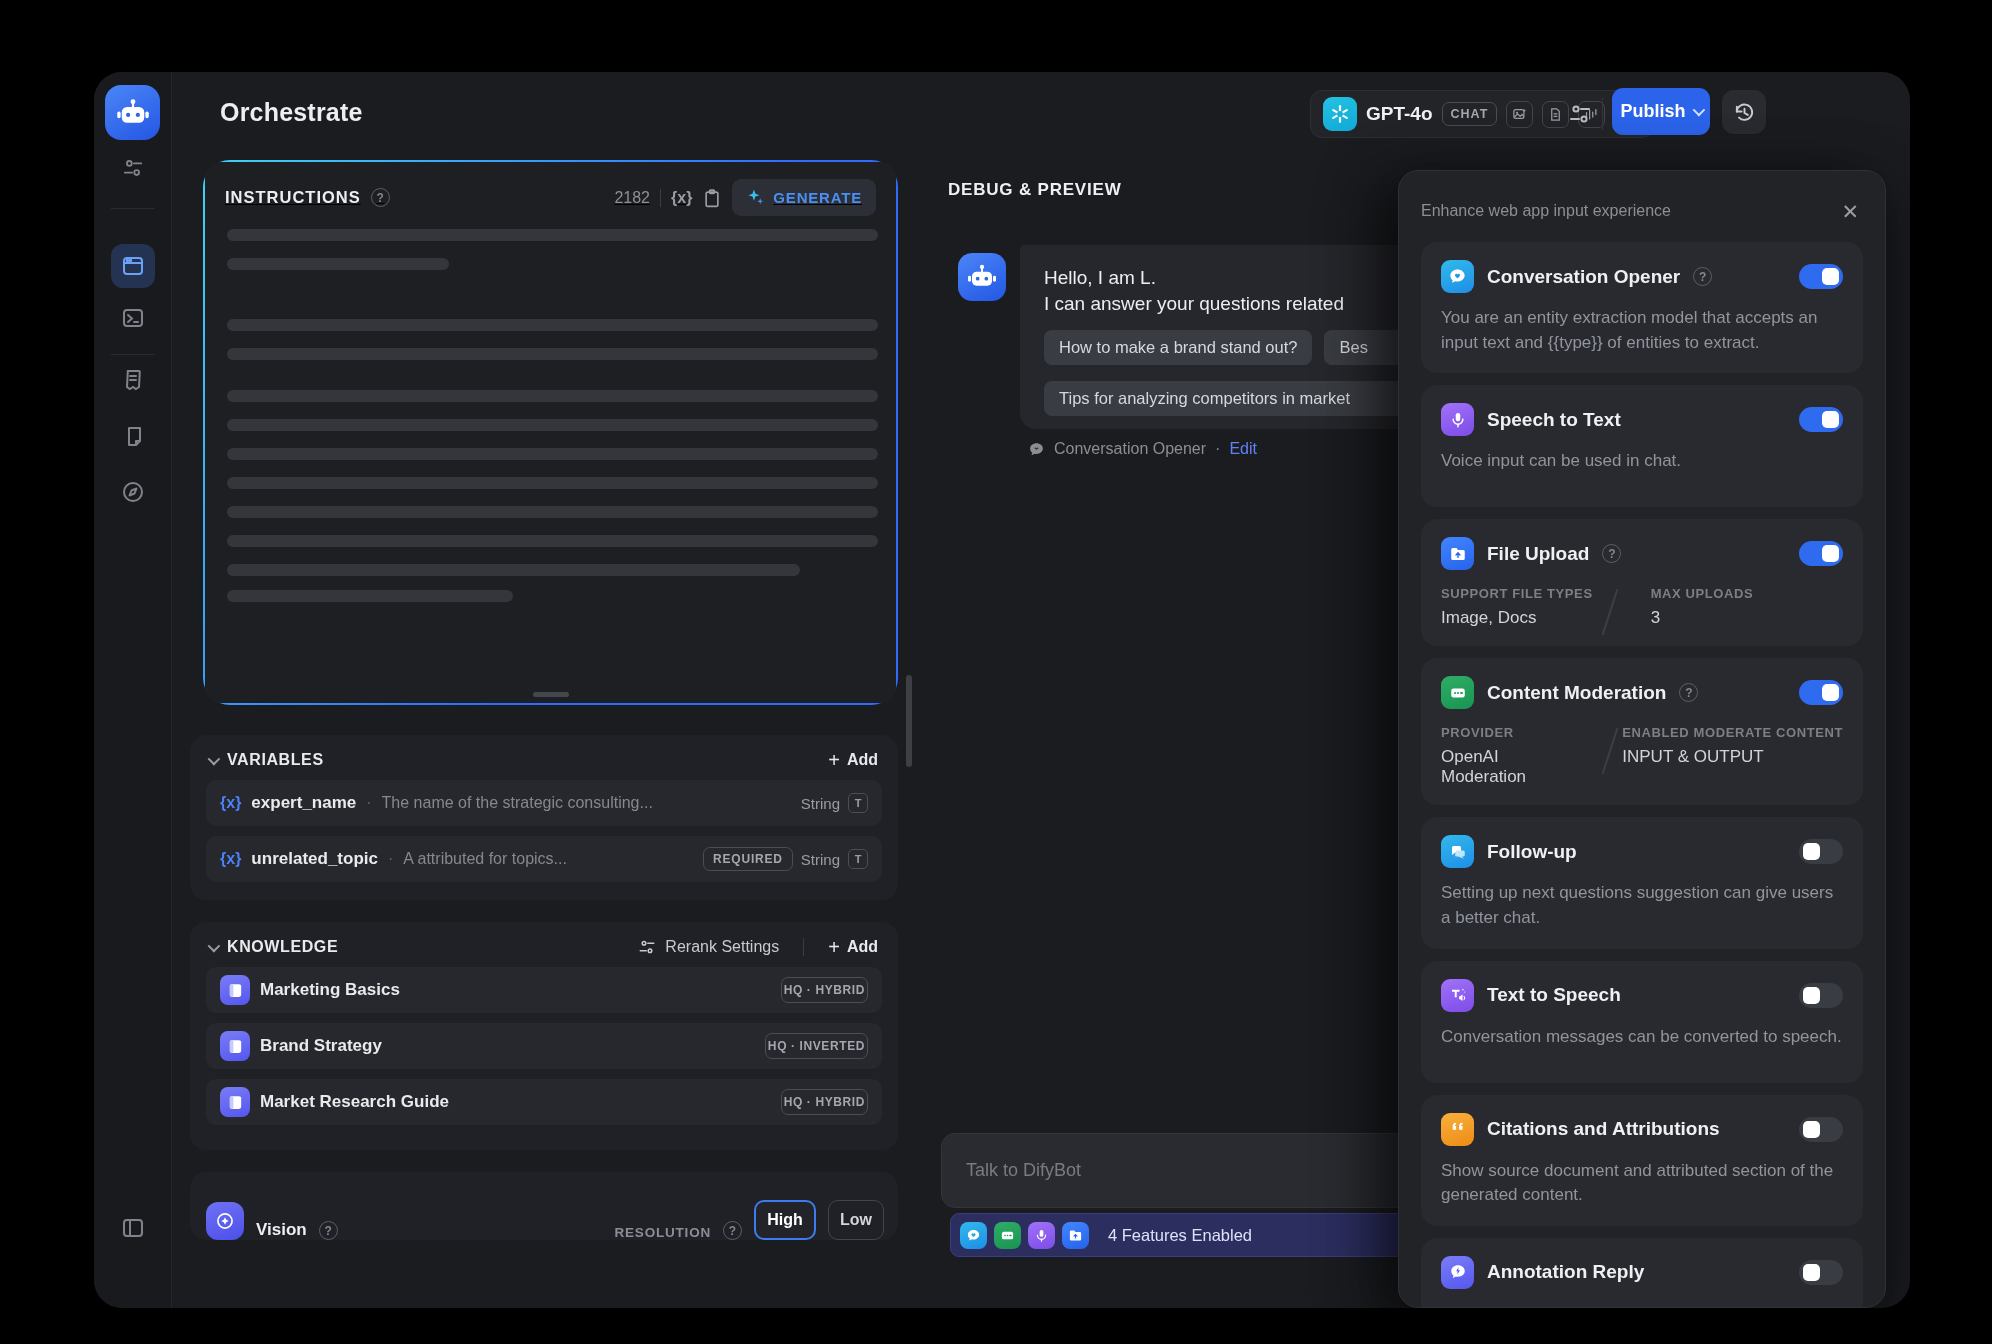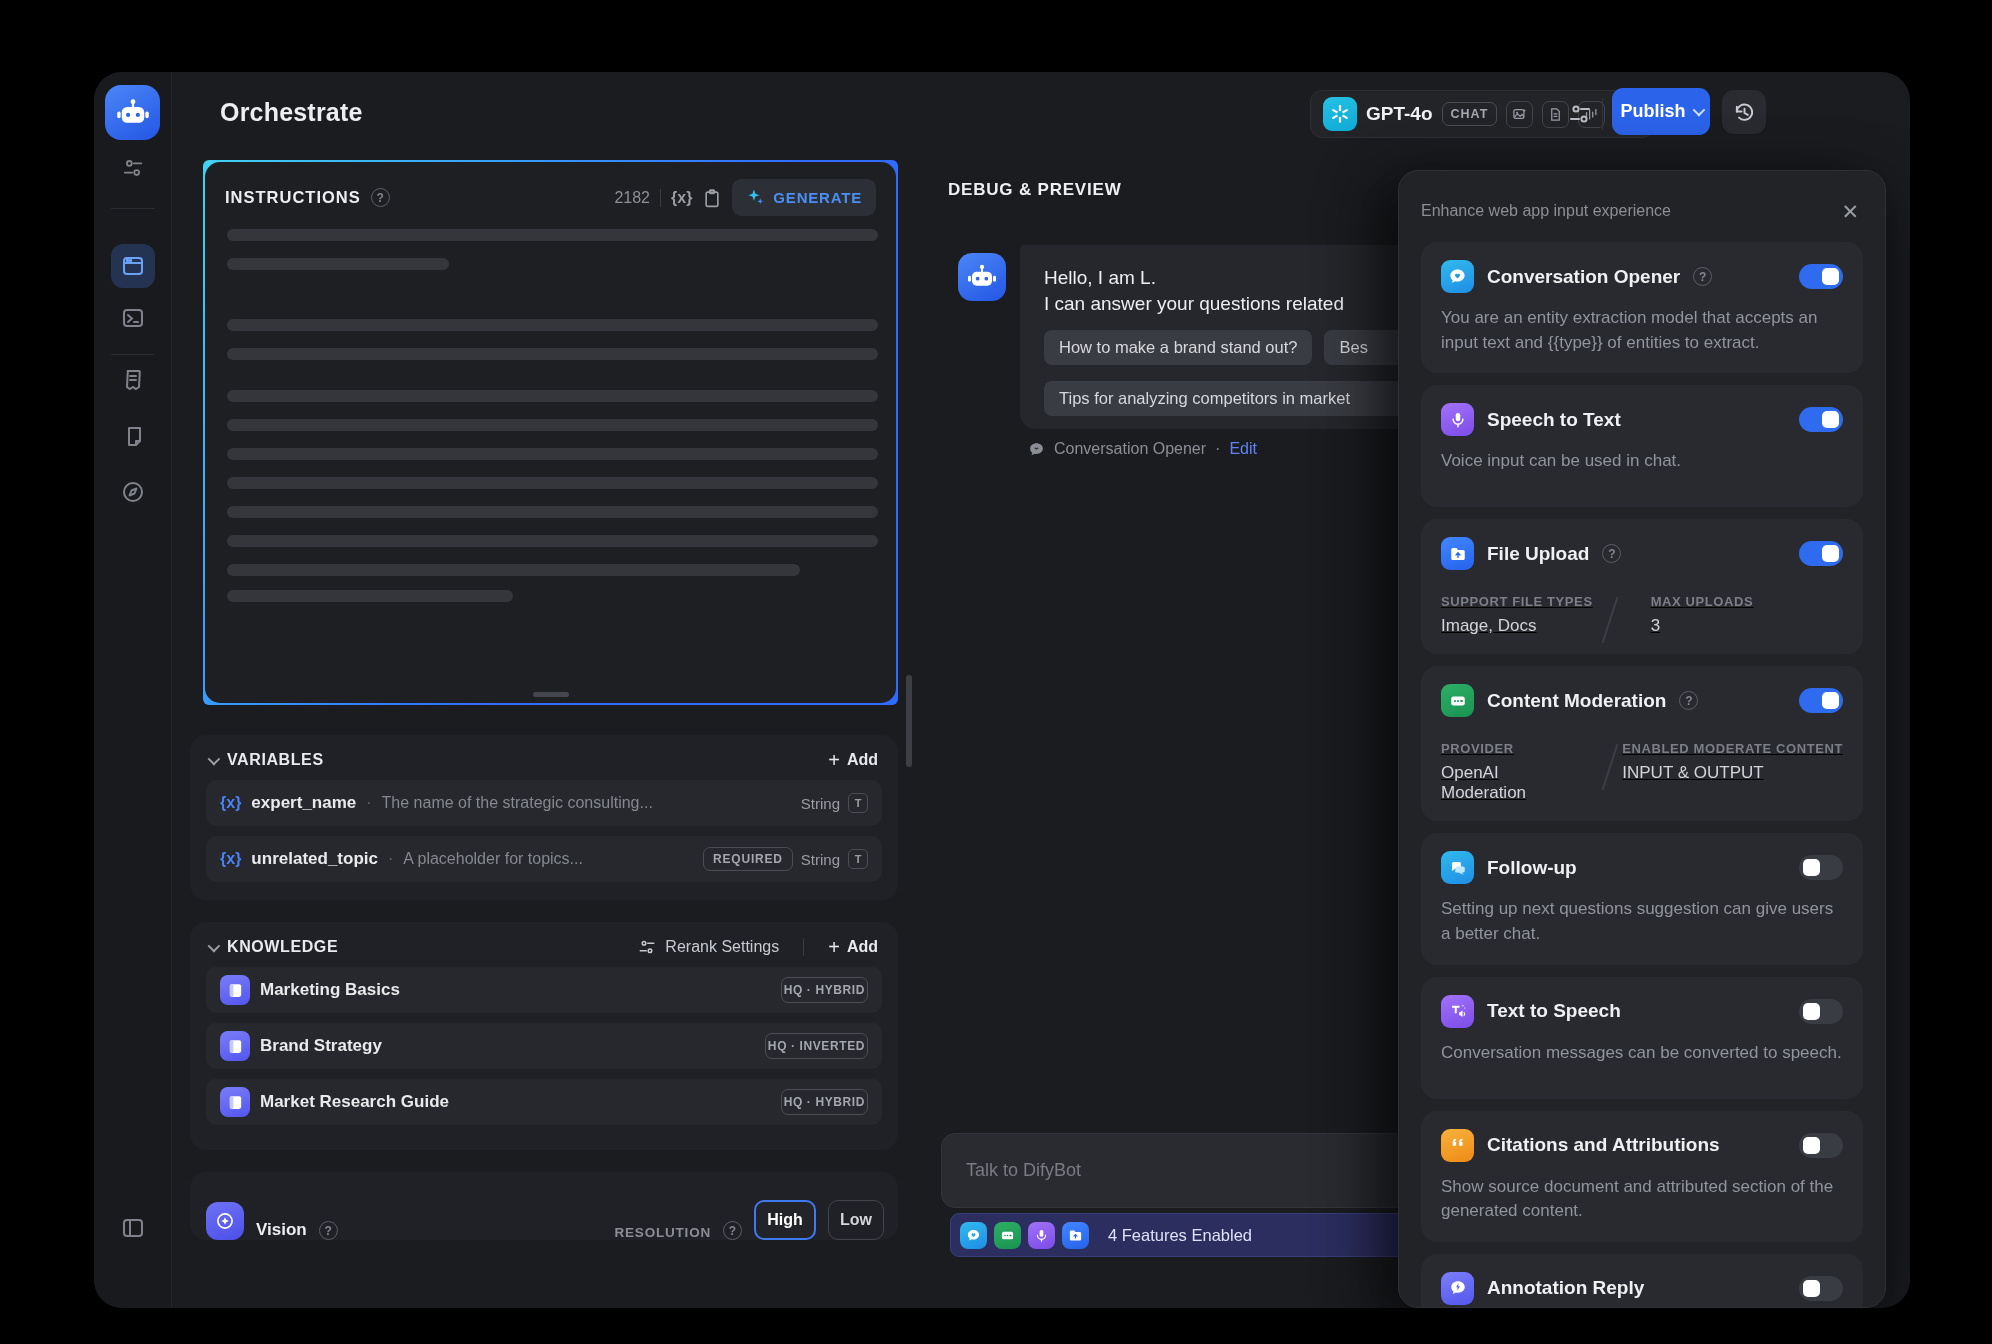--- a/index.html
+++ b/index.html
@@ -38,21 +38,21 @@
   .cap-ic{width:27px;height:27px;border:1px solid #43454c;border-radius:7px;color:#9a9da5;display:flex;align-items:center;justify-content:center;}
   .hdr-sliders{position:absolute;left:1474px;top:30px;width:24px;height:24px;color:#b9bcc2;}
   .hdr-div{position:absolute;left:1508px;top:26px;width:1px;height:32px;background:#34363c;}
   .publish-btn{position:absolute;left:1518px;top:16px;width:98px;height:47px;border-radius:11px;background:#2b63ea;color:#fff;font-size:18px;font-weight:600;display:flex;align-items:center;justify-content:center;gap:7px;border:none;cursor:pointer;}
   .hist-btn{position:absolute;left:1628px;top:18px;width:44px;height:44px;border-radius:12px;background:#2a2b30;color:#c9ccd2;display:flex;align-items:center;justify-content:center;}
 
   .chev{display:inline-block;width:9px;height:9px;border-right:2px solid currentColor;border-bottom:2px solid currentColor;transform:rotate(45deg) translateY(-2px);}
   .help{display:inline-flex;width:19px;height:19px;border:1.5px solid #5b5e66;border-radius:50%;color:#84878f;font-size:12px;align-items:center;justify-content:center;font-weight:700;flex:none;}
 
   
-  .instr-wrap{position:absolute;left:109px;top:88px;width:695px;height:545px;border-radius:6px;padding:2px;background:linear-gradient(120deg,#41d2f2,#2f6bff 60%);}
+  .instr-wrap{position:absolute;left:109px;top:88px;width:695px;height:545px;border-radius:27px;padding:2px;background:linear-gradient(120deg,#41d2f2,#2f6bff 60%);text-decoration:underline;}
   .instr{position:relative;width:100%;height:100%;background:#1d1f23;border-radius:15px;overflow:hidden;}
   .instr-head{display:flex;align-items:center;gap:10px;padding:17px 20px;}
   .instr-title{font-size:16.5px;font-weight:700;letter-spacing:1px;color:#eceef0;}
   .instr-count{margin-left:auto;font-size:16px;color:#8d9097;}
   .vdiv{width:1px;height:18px;background:#3a3c42;}
   .xvar{color:#9a9da4;font-size:16px;font-weight:700;}
   .gen-btn{display:flex;align-items:center;gap:8px;background:#2d2f36;border-radius:9px;padding:9px 14px;border:none;cursor:pointer;}
   .gen-txt{color:#4a90f4;font-size:15px;font-weight:700;letter-spacing:.8px;}
   .skel{position:absolute;height:12px;border-radius:6px;background:#34363c;}
   .drag-handle{position:absolute;left:50%;bottom:6px;transform:translateX(-50%);width:36px;height:5px;border-radius:3px;background:#45474e;}
@@ -113,21 +113,21 @@
   .fhead{display:flex;align-items:center;gap:13px;}
   .ficon{width:33px;height:33px;border-radius:9px;display:flex;align-items:center;justify-content:center;flex:none;}
   .fname{font-size:19px;font-weight:700;color:#eef0f2;}
   .toggle{margin-left:auto;width:44px;height:25px;border-radius:13px;position:relative;flex:none;cursor:pointer;}
   .toggle .knob{position:absolute;top:4px;width:17px;height:17px;border-radius:5px;background:#fff;transition:none;}
   .toggle.on{background:#2e6bef;}
   .toggle.on .knob{right:4px;}
   .toggle.off{background:#3a3c43;}
   .toggle.off .knob{left:4px;}
   .fdesc{margin-top:13px;font-size:17px;color:#90949c;line-height:1.45;}
-  .fmeta{margin-top:24px;display:flex;position:relative;text-decoration:underline;}
+  .fmeta{margin-top:16px;display:flex;position:relative;}
   .fm-col{display:flex;flex-direction:column;gap:7px;}
   .fm-col.c2{margin-left:58px;}
   .fm-lbl{font-size:13px;font-weight:600;letter-spacing:.6px;color:#7c7f87;white-space:nowrap;}
   .fm-val{font-size:17px;color:#d2d4da;}
   .fm-slash{position:absolute;left:168px;top:2px;width:2px;height:48px;background:#3c3e45;transform:rotate(18deg);}
 
   .ic-cyan{background:linear-gradient(160deg,#32b9ec,#1e8ee6);}
   .ic-purple{background:linear-gradient(160deg,#a172f8,#7c4ce8);}
   .ic-blue{background:linear-gradient(160deg,#4286ff,#2563eb);}
   .ic-green{background:linear-gradient(160deg,#2fae66,#189451);}
@@ -327,21 +327,21 @@
         <span class="row-desc">The name of the strategic consulting...</span>
         <span class="type-lbl">
             <span>String</span>
             <span class="type-box">T</span>
           </span>
       </div>
       <div class="rowitem">
         <span class="xvar" style="color:#4b82f6">{x}</span>
         <span class="row-name">unrelated_topic</span>
         <span class="row-dot">·</span>
-        <span class="row-desc">A placeholder for topics...</span>
+        <span class="row-desc">A attributed for topics...</span>
         <span class="type-lbl">
             <span class="req-badge">REQUIRED</span>
             <span>String</span>
             <span class="type-box">T</span>
           </span>
       </div>
     </div>
 
     <div class="section" style="top:850px;height:228px">
       <div class="sec-head">

